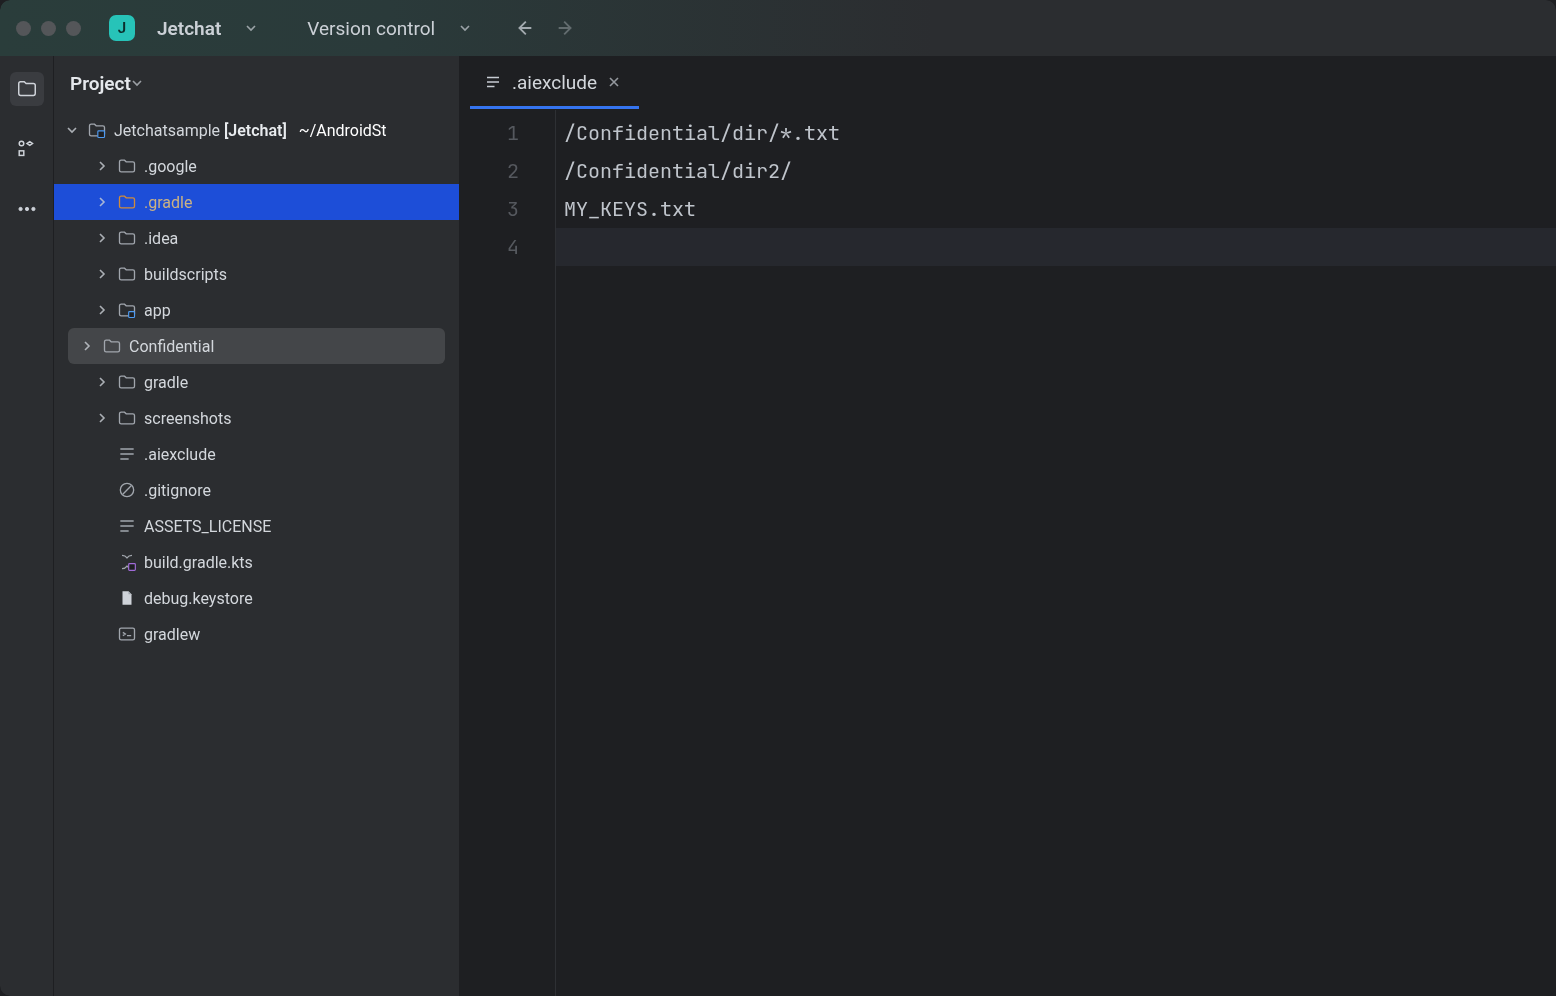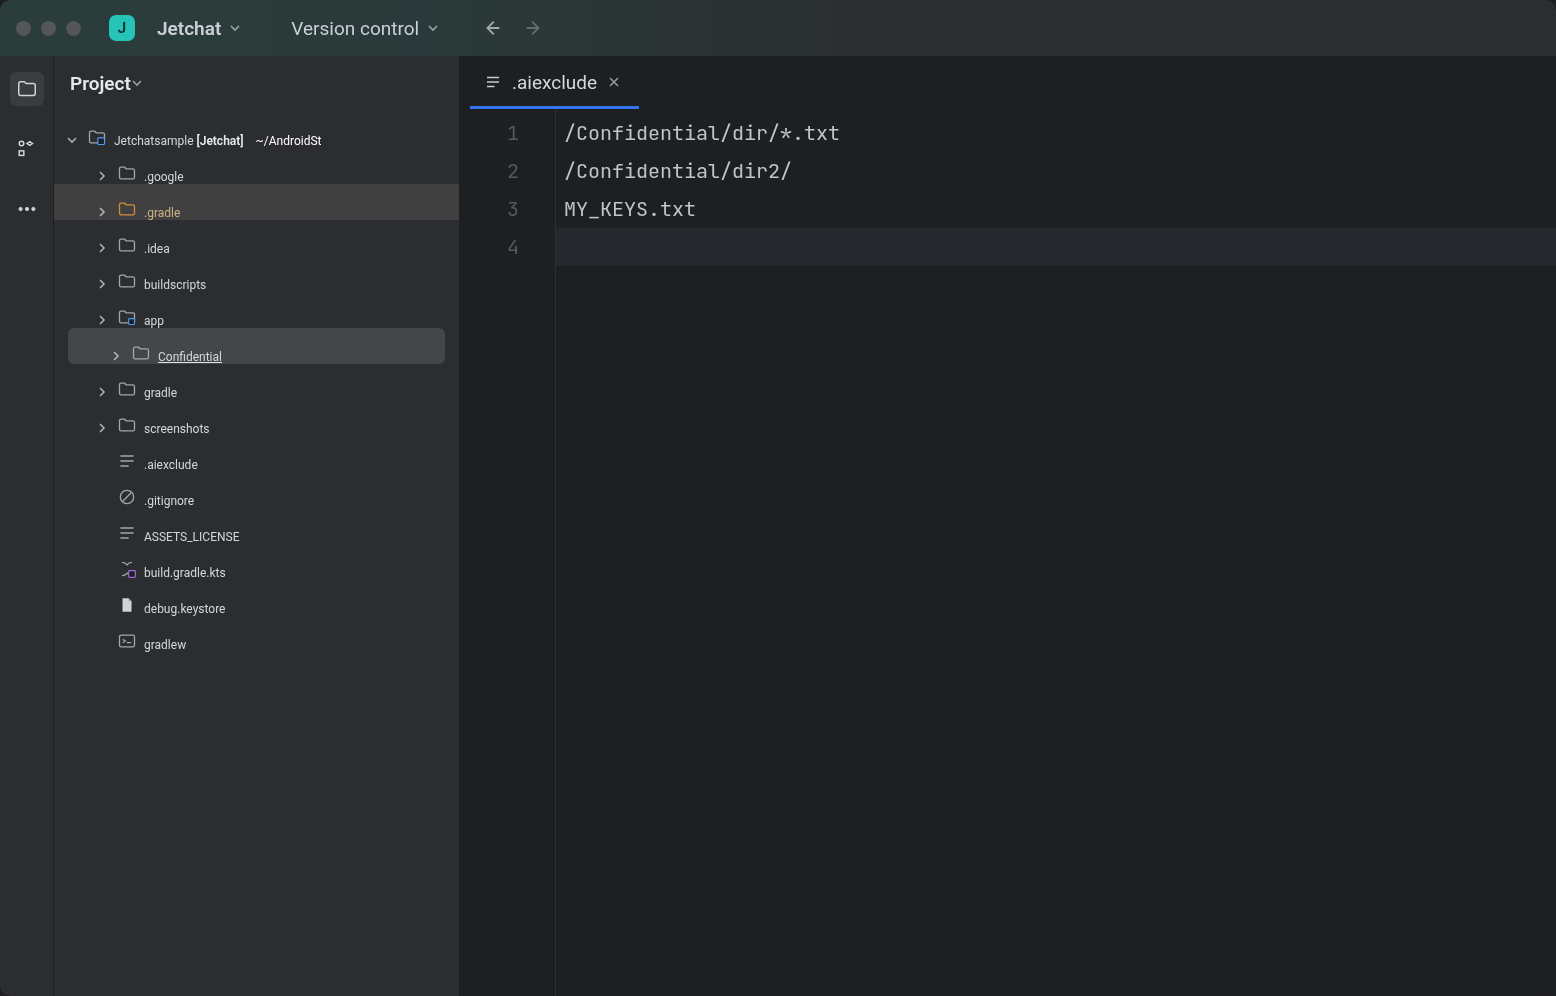--- a/index.html
+++ b/index.html
@@ -24,21 +24,21 @@
     gap: 10px;
     flex-shrink: 0;
   }
   .traffic { display: flex; gap: 10px; margin-right: 18px; }
   .dot { width: 15px; height: 15px; border-radius: 50%; background: #545659; }
   .proj-badge {
     width: 26px; height: 26px; border-radius: 7px; background: #27c3b8;
     color: #0b2f2c; font-weight: 600; display: flex; align-items: center; justify-content: center;
     font-size: 15px; margin-right: 6px;
   }
-  .tb-item { display: flex; align-items: center; gap: 8px; padding: 4px 6px; color: #cbd0d6; cursor: default; }
+  .tb-item { display: flex; align-items: center; gap: 24px; padding: 4px 6px; color: #cbd0d6; cursor: default; }
   .tb-item span.lbl { font-size: 19px; }
   .chev-down { width: 12px; height: 12px; opacity: .7; }
   .tb-nav { display: flex; align-items: center; gap: 20px; margin-left: 26px; }
   .nav-arrow { width: 22px; height: 22px; opacity: .75; }
   .nav-arrow.dim { opacity: .35; }
 
   
   .main { flex: 1; display: flex; min-height: 0; }
 
   
@@ -55,35 +55,35 @@
   .panel {
     width: 406px; background: #2b2d30; flex-shrink: 0; display: flex; flex-direction: column;
     border-right: 1px solid #1e1f22;
   }
   .panel-header {
     height: 54px; display: flex; align-items: center; gap: 0; padding: 0 16px;
   }
   .panel-header .title { font-size: 19px; font-weight: 600; color: #e5e8ec; }
   .tree { flex: 1; overflow: hidden; padding-top: 2px; }
   .node {
-    display: flex; align-items: flex-end; height: 36px; padding-left: 12px; gap: 6px; white-space: nowrap;
-    font-size: 12px;
+    display: flex; align-items: center; height: 36px; padding-left: 12px; gap: 6px; white-space: nowrap;
+    font-size: 16px;
   }
   .node .caret { width: 16px; height:16px; display:flex; align-items:center; justify-content:center; opacity:.8; flex-shrink:0; }
   .node .caret.none { visibility: hidden; }
   .node .ico { width: 22px; height: 22px; display:flex; align-items:center; justify-content:center; flex-shrink:0; }
   .node .label { color: #d3d7dc; }
   .node .label b { color: #e8ebee; font-weight:600; }
   .node .path { color: #ffffff; margin-left: 6px; }
   .depth0 { padding-left: 10px; }
   .depth1 { padding-left: 40px; }
-  .node.hl-brown { background: #404040; }
+  .node.hl-brown { background: #1d4ed8; }
   .node.hl-brown .label { color:  #cbb283; }
   .node.selected { background: rgba(255,255,255,0.12); border-radius: 6px; margin: 0 14px; padding-left: 26px; }
-  .node.selected.depth1 { padding-left: 40px; text-decoration: underline; }
+  .node.selected.depth1 { padding-left: 11px; }
 
   
   .editor { flex: 1; display:flex; flex-direction:column; background:#1e1f22; min-width:0; }
   .tabs {
     height: 54px; display:flex; align-items:flex-end; background:#1e1f22; border-bottom:1px solid #1e1f22;
     padding-left: 10px; position:relative;
   }
   .tab {
     height: 54px; display:flex; align-items:center; gap:10px; padding: 0 18px 0 14px;
     color:#d3d7dc; font-size:19px; position:relative;

